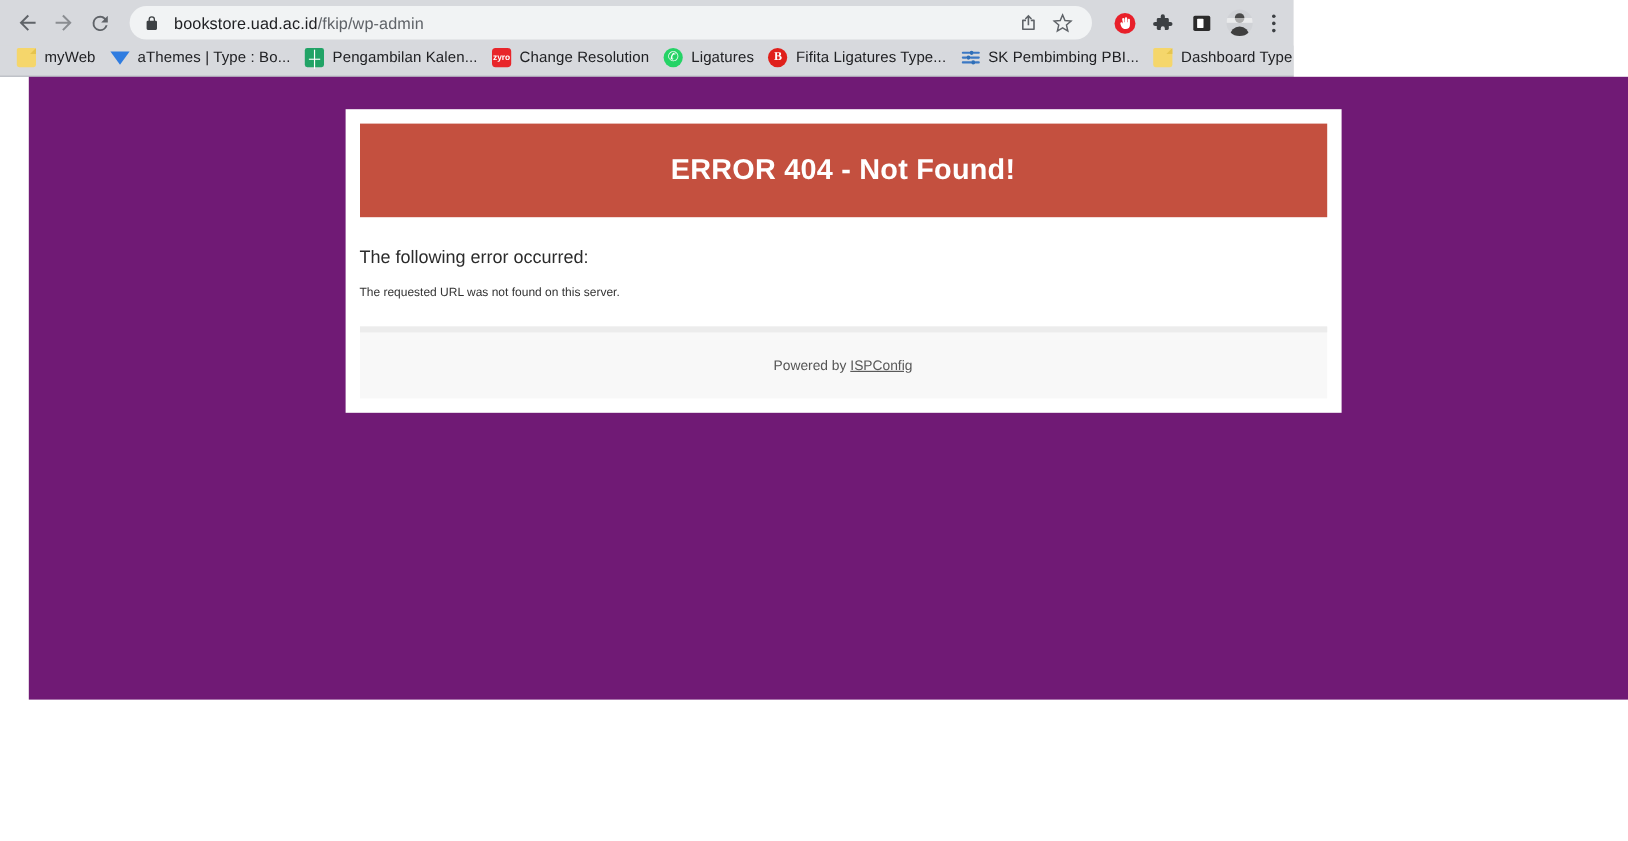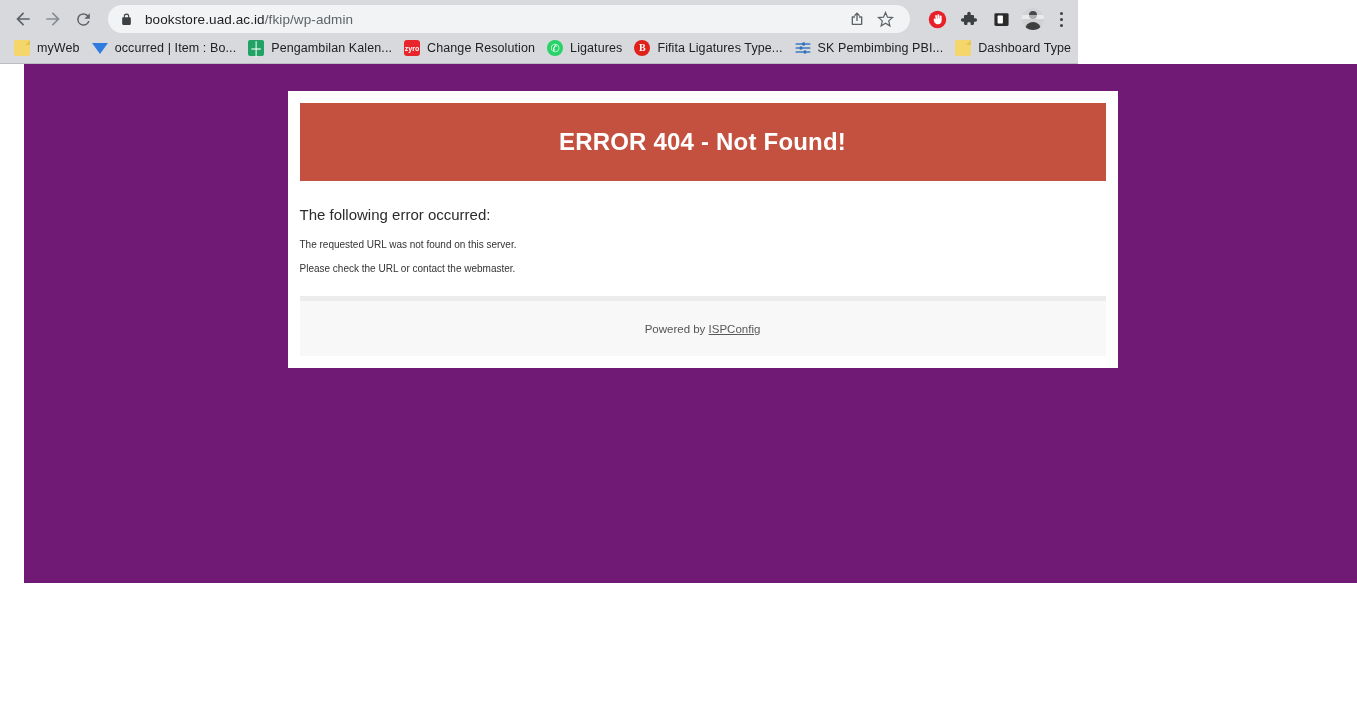--- a/index.html
+++ b/index.html
@@ -320,21 +320,21 @@
 
     <div class="bookmark">
       <span class="favicon fav-folder"></span>
       <span class="bm-label">myWeb</span>
     </div>
 
     <div class="bookmark">
       <span class="favicon">
         <span class="fav-triangle" style="display:block"></span>
       </span>
-      <span class="bm-label">occurred | Item : Bo...</span>
+      <span class="bm-label">aThemes | Type : Bo...</span>
     </div>
 
     <div class="bookmark">
       <span class="favicon fav-sheets">
         <span>┼</span>
       </span>
       <span class="bm-label">Pengambilan Kalen...</span>
     </div>
 
     <div class="bookmark">
@@ -381,21 +381,20 @@
 
   <div id="error-card">
 
     <div id="error-banner">
       <span id="error-banner-title">ERROR 404 - Not Found!</span>
     </div>
 
     <div id="error-body">
       <div id="error-heading">The following error occurred:</div>
       <div class="error-line">The requested URL was not found on this server.</div>
-      <div class="error-line">Please check the URL or contact the webmaster.</div>
     </div>
 
     <div id="error-footer">
       <span id="powered-by"><span>Powered by </span><a id="ispconfig-link" href="#">ISPConfig</a></span>
     </div>
 
   </div>
 </div>
 
 </body></html>

